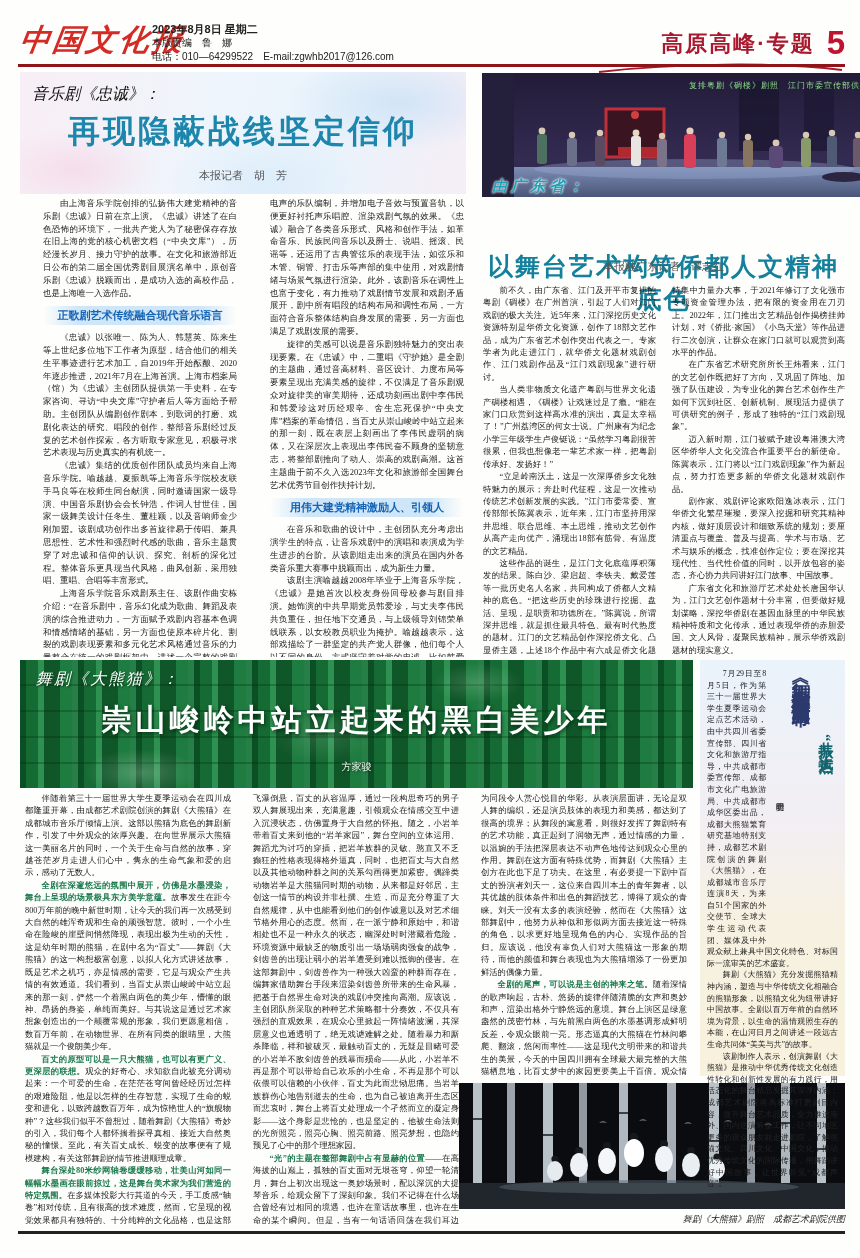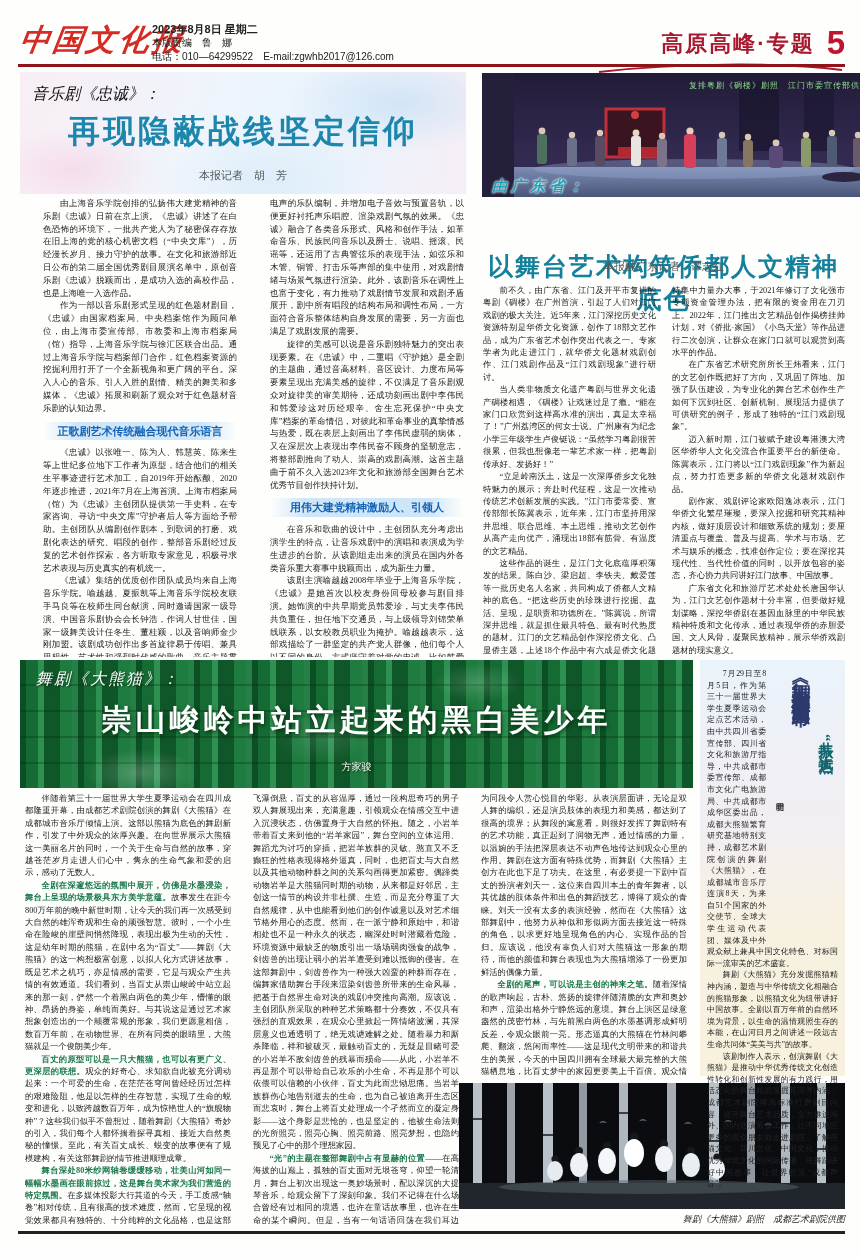--- a/index.html
+++ b/index.html
@@ -91,30 +91,29 @@
   <div class="abs red-rule" style="left:18px;top:64px;width:827px;"></div>
 
   <div class="abs zc-head" style="left:20px;top:72px;width:446px;height:122px;text-decoration:underline;">
     <div class="abs kicker-kai" style="left:12px;top:12px;">音乐剧《忠诚》：</div>
     <div class="abs zc-title" style="left:0;top:38px;width:100%;">再现隐蔽战线坚定信仰</div>
     <div class="abs byline" style="left:0;top:96px;width:100%;">本报记者　胡　芳</div>
   </div>
   <div class="abs body-cols zc-gap" style="left:22px;top:197px;width:442px;height:460px;">
     <div class="col zc-col" style="height:460px;">
       <p>由上海音乐学院创排的弘扬伟大建党精神的音乐剧《忠诚》日前在京上演。《忠诚》讲述了在白色恐怖的环境下，一批共产党人为了秘密保存存放在旧上海的党的核心机密文档（“中央文库”），历经漫长岁月、接力守护的故事。在文化和旅游部近日公布的第二届全国优秀剧目展演名单中，原创音乐剧《忠诚》脱颖而出，是成功入选的高校作品，也是上海唯一入选作品。</p>
-      <p>作为一部以音乐剧形式呈现的红色题材剧目，《忠诚》由国家档案局、中央档案馆作为顾问单位，由上海市委宣传部、市教委和上海市档案局（馆）指导，上海音乐学院与徐汇区联合出品。通过上海音乐学院与档案部门合作，红色档案资源的挖掘利用打开了一个全新视角和更广阔的平台。深入人心的音乐、引人入胜的剧情、精美的舞美和多媒体，《忠诚》拓展和刷新了观众对于红色题材音乐剧的认知边界。</p>
       <p class="subhead">正歌剧艺术传统融合现代音乐语言</p>
       <p>《忠诚》以张唯一、陈为人、韩慧英、陈来生等上世纪多位地下工作者为原型，结合他们的相关生平事迹进行艺术加工，自2019年开始酝酿、2020年逐步推进，2021年7月在上海首演。上海市档案局（馆）为《忠诚》主创团队提供第一手史料，在专家咨询、寻访“中央文库”守护者后人等方面给予帮助。主创团队从编剧创作剧本，到歌词的打磨、戏剧化表达的研究、唱段的创作，整部音乐剧经过反复的艺术创作探索，各方听取专家意见，积极寻求艺术表现与历史真实的有机统一。</p>
       <p>《忠诚》集结的优质创作团队成员均来自上海音乐学院。喻越越、夏振凯等上海音乐学院校友联手马良等在校师生同台献演，同时邀请国家一级导演、中国音乐剧协会会长钟浩，作词人甘世佳，国家一级舞美设计任冬生、董桂颖，以及音响师金少刚加盟。该剧成功创作出多首旋律易于传唱、兼具思想性、艺术性和强烈时代感的歌曲，音乐主题贯穿了对忠诚和信仰的认识、探究、剖析的深化过程。整体音乐更具现当代风格，曲风创新，采用独唱、重唱、合唱等丰富形式。</p>
       <p>上海音乐学院音乐戏剧系主任、该剧作曲安栋介绍：“在音乐剧中，音乐幻化成为歌曲、舞蹈及表演的综合推进动力，一方面赋予戏剧内容基本色调和情感情绪的基础，另一方面也使原本碎片化、割裂的戏剧表现要素和多元化艺术风格通过音乐的力量整合在统一的戏剧框架中，讲述一个完整的戏剧故事。”音乐剧《忠诚》通过音乐的戏剧性表达来推动戏剧发展，烘托戏剧的情境，反映人物鲜明的形象和情感。在一些特定的戏剧情境中，恰如其分的音乐内容使戏剧产生丰富而独特的艺术效果。</p>
 
     </div>
     <div class="col zc-col" style="height:460px;">
       <p class="noind">电声的乐队编制，并增加电子音效与预置音轨，以便更好衬托声乐唱腔、渲染戏剧气氛的效果。《忠诚》融合了各类音乐形式、风格和创作手法，如革命音乐、民族民间音乐以及爵士、说唱、摇滚、民谣等，还运用了古典管弦乐的表现手法，如弦乐和木管、铜管、打击乐等声部的集中使用，对戏剧情绪与场景气氛进行渲染。此外，该剧音乐在调性上也富于变化，有力推动了戏剧情节发展和戏剧矛盾展开，剧中所有唱段的结构布局和调性布局，一方面符合音乐整体结构自身发展的需要，另一方面也满足了戏剧发展的需要。</p>
-      <p>旋律的美感可以说是音乐剧独特魅力的突出表现要素。在《忠诚》中，二重唱《守护她》是全剧的主题曲，通过音高材料、音区设计、力度布局等要素呈现出充满美感的旋律，不仅满足了音乐剧观众对旋律美的审美期待，还成功刻画出剧中李伟民和韩爱珍这对历经艰辛、舍生忘死保护“中央文库”档案的革命情侣，对彼此和革命事业的真挚情感与热爱，既在表层上刻画出了李伟民虚弱的病体，又在深层次上表现出李伟民奋不顾身的坚韧意志，将整部剧推向了动人、崇高的戏剧高潮。这首主题曲于前不久入选2023年文化和旅游部全国舞台艺术优秀节目创作扶持计划。</p>
+      <p>旋律的美感可以说是音乐剧独特魅力的突出表现要素。在《忠诚》中，二重唱《守护她》是全剧的主题曲，通过音高材料、音区设计、力度布局等要素呈现出充满美感的旋律，不仅满足了音乐剧观众对旋律美的审美期待，还成功刻画出剧中李伟民和韩爱珍这对历经艰辛、舍生忘死保护“中央文库”档案的革命情侣，当百丈从崇山峻岭中站立起来的那一刻，既在表层上刻画出了李伟民虚弱的病体，又在深层次上表现出李伟民奋不顾身的坚韧意志，将整部剧推向了动人、崇高的戏剧高潮。这首主题曲于前不久入选2023年文化和旅游部全国舞台艺术优秀节目创作扶持计划。</p>
       <p class="subhead">用伟大建党精神激励人、引领人</p>
       <p>在音乐和歌曲的设计中，主创团队充分考虑出演学生的特点，让音乐戏剧中的演唱和表演成为学生进步的台阶。从该剧组走出来的演员在国内外各类音乐重大赛事中脱颖而出，成为新生力量。</p>
       <p>该剧主演喻越越2008年毕业于上海音乐学院，《忠诚》是她首次以校友身份回母校参与剧目排演。她饰演的中共早期党员韩爱珍，与丈夫李伟民共负重任，担任地下交通员，与上级领导刘锦荣单线联系，以女校教员职业为掩护。喻越越表示，这部戏描绘了一群坚定的共产党人群像，他们每个人以不同的身份、方式坚守着对党的忠诚。比如韩爱珍，她年轻时陪伴丈夫投身革命，丈夫因病离去之后依然坚守着心中的信仰。为了不给党组织添麻烦，她一直不与组织联系，独自默默坚守，她说这是自己对组织最后的忠诚。在剧中，韩爱珍对着丈夫的遗像唱出唱段《默默》：“你不在我身边，但是我依然坚守着对你的爱。”歌词一语双关，既表达了对逝去爱人深沉真挚的情感，同时也深刻表达了自己对国家的信仰、对组织的忠诚，成为剧中最感人的华彩部分之一。喻越越说：“因为有真实的史实依据，每次唱这段的时候，我都非常动容。”</p>
 
     </div>
   </div>
 
   <div class="abs photo-frame" style="left:482px;top:73px;width:363px;height:124px;padding-left:32px;">
     <svg width="363" height="124" viewBox="0 0 363 124">
       <defs>

